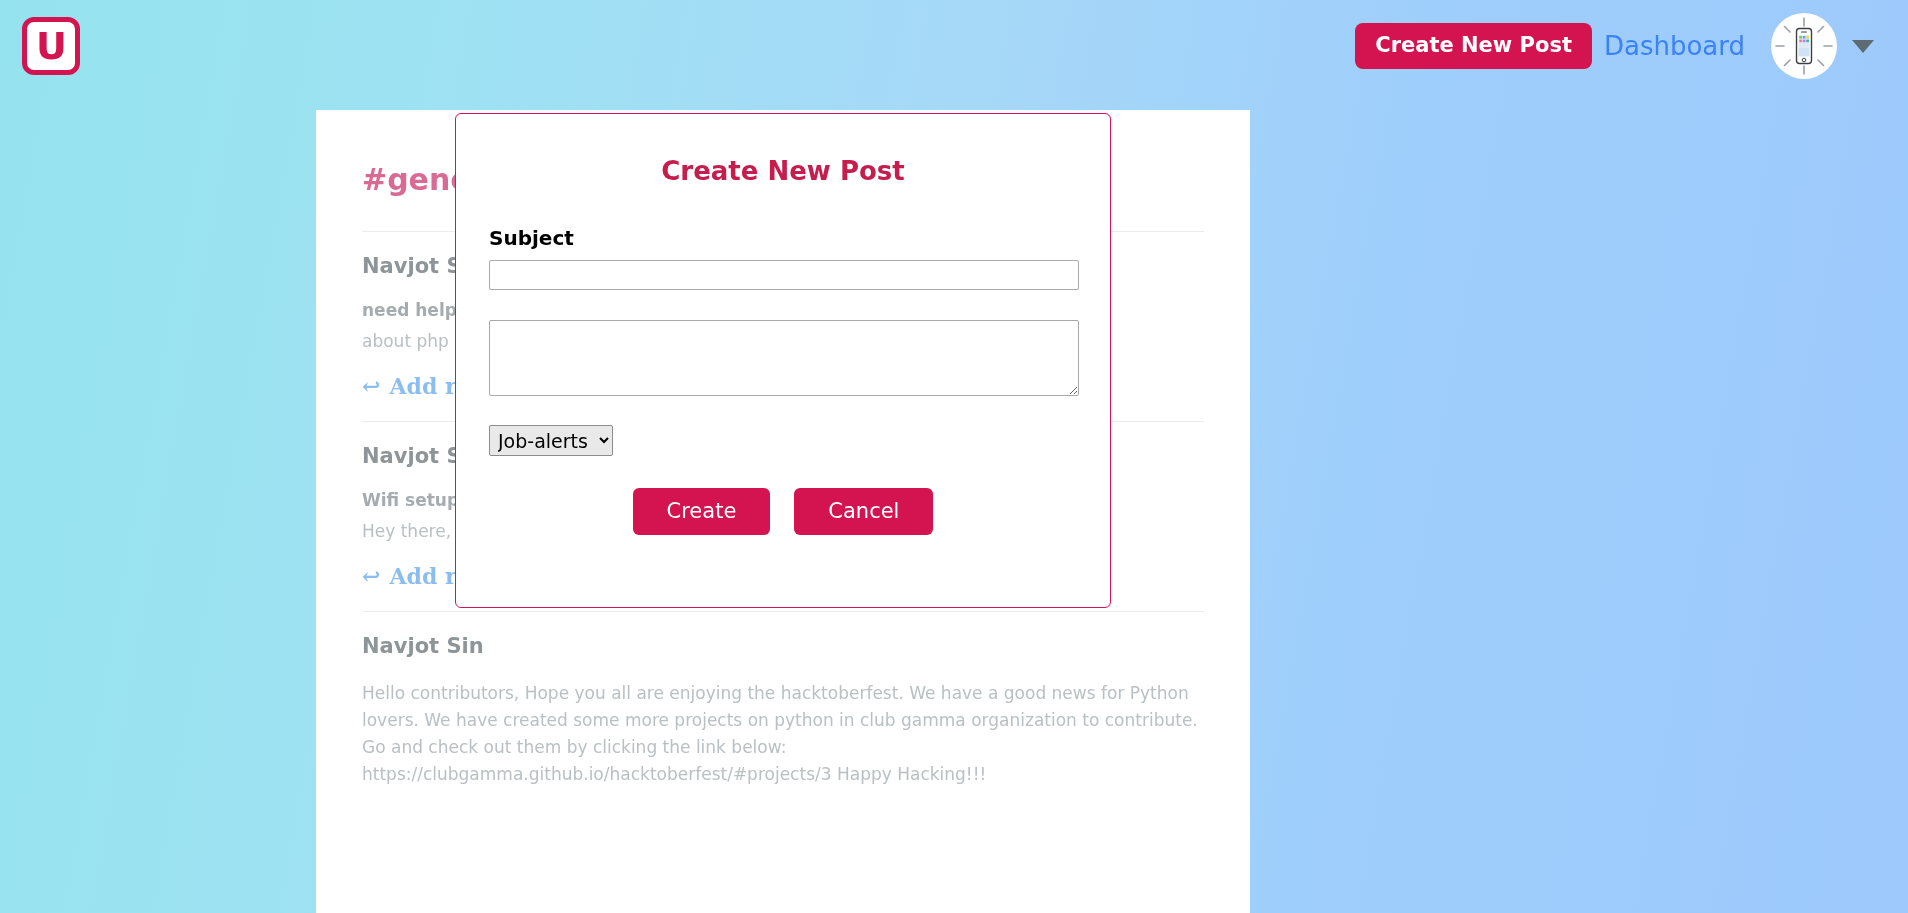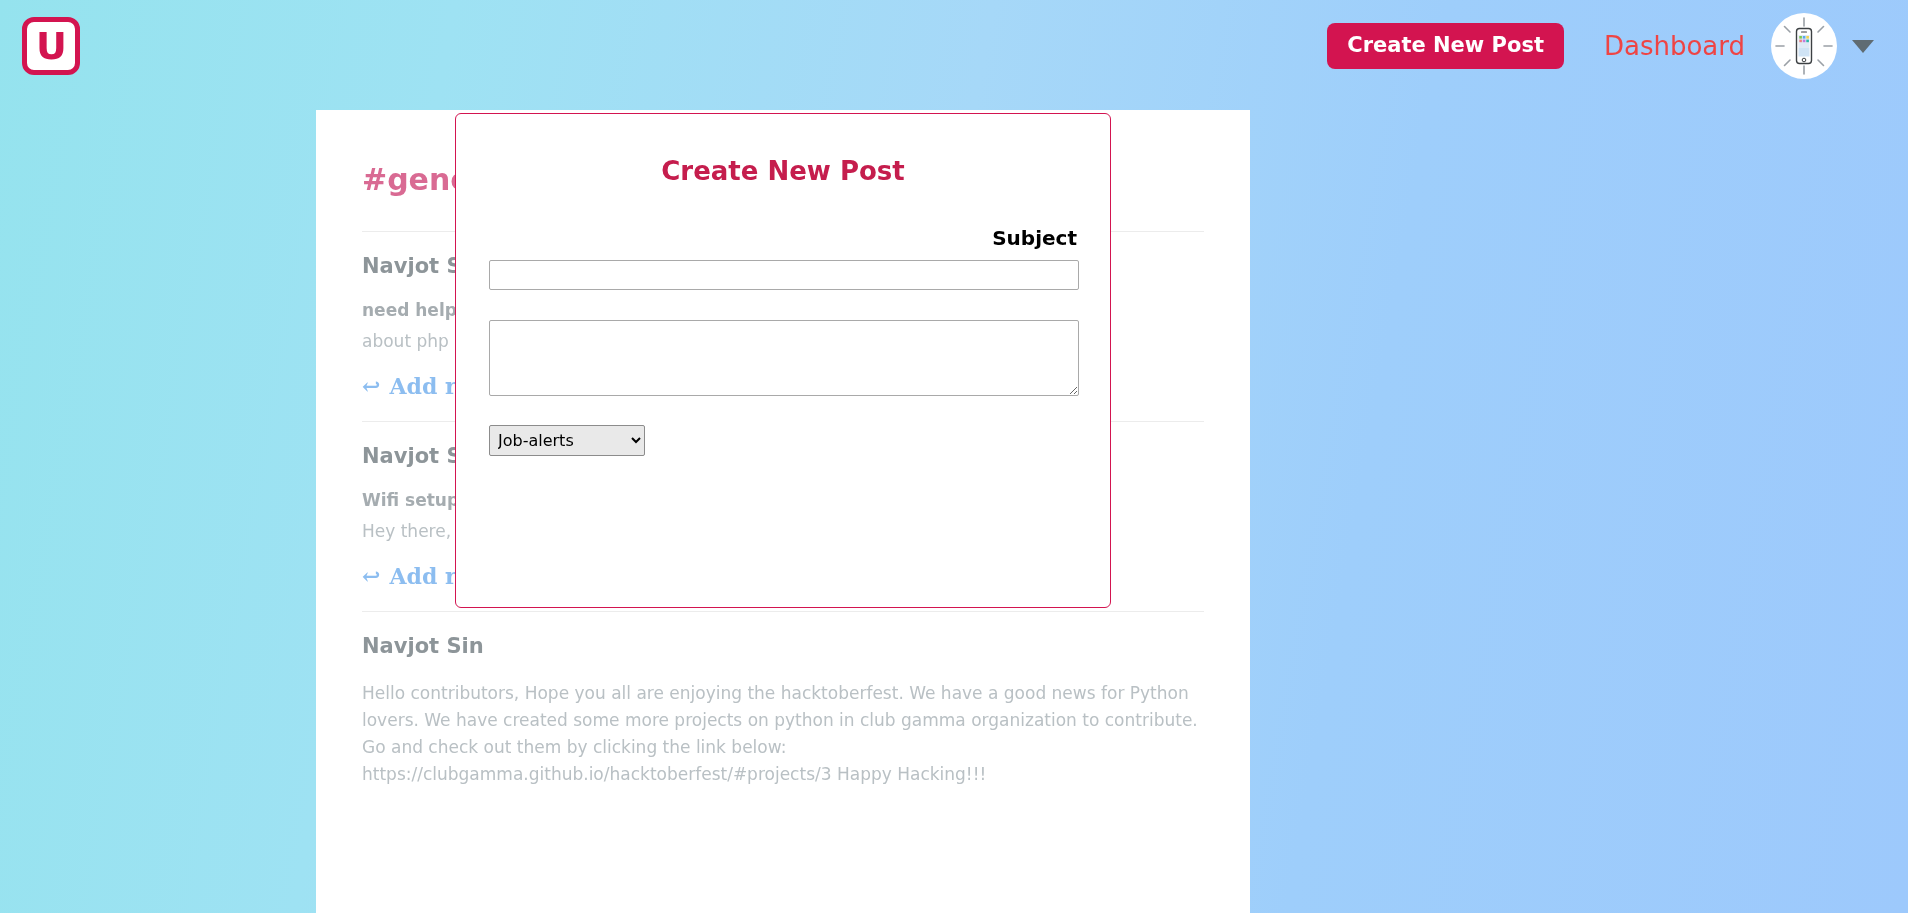--- a/index.html
+++ b/index.html
@@ -49,23 +49,23 @@
     border-radius: 8px;
     font-size: 21px;
     font-weight: bold;
     padding: 12px 20px 13px 20px;
     cursor: pointer;
     line-height: 1;
     font-family: "DejaVu Sans", sans-serif;
     white-space: nowrap;
   }
   .nav-link {
-    color: #ef4444;
+    color: #3b82f6;
     font-size: 26px;
-    margin-left: 40px;
+    margin-left: 12px;
     margin-right: 26px;
     white-space: nowrap;
     font-family: "DejaVu Sans", sans-serif;
     cursor: pointer;
     text-decoration: none;
   }
   .avatar {
     width: 66px; height: 66px;
     border-radius: 50%;
     background: #ffffff;
@@ -157,21 +157,20 @@
     font-weight: bold;
     margin: 42px 0 40px 0;
     font-family: "DejaVu Sans", sans-serif;
   }
   .field-label {
     color: #000000;
     font-size: 20px;
     font-weight: bold;
     margin-bottom: 10px;
     font-family: "DejaVu Sans", sans-serif;
-    text-align: right;
   }
   .text-input {
     width: 590px;
     height: 30px;
     border: 1px solid #a9a9a9;
     border-radius: 2px;
     background: #ffffff;
     font-size: 16px;
     padding: 2px 6px;
     outline: none;
@@ -187,23 +186,23 @@
     background: #ffffff;
     font-size: 16px;
     padding: 4px 6px;
     outline: none;
     resize: both;
     font-family: "DejaVu Sans", sans-serif;
     display: block;
   }
   .select-row { margin-top: 29px; }
   .channel-select {
-    width: 156px;
+    width: 124px;
     height: 31px;
-    font-size: 16px;
+    font-size: 19px;
     border: 1px solid #8c8c8c;
     border-radius: 2px;
     background: #e9e9e9;
     color: #000000;
     padding: 1px 4px;
     font-family: "DejaVu Sans", sans-serif;
   }
   .modal-actions {
     display: flex;
     justify-content: center;
@@ -298,13 +297,17 @@
   <div class="gap-18"></div>
 
   <textarea class="textarea-input" style=""></textarea>
 
   <div class="select-row">
     <select class="channel-select">
       <option>Job-alerts</option>
     </select>
   </div>
 
+  <div class="modal-actions">
+    <button class="btn-modal">Create</button>
+    <button class="btn-modal">Cancel</button>
+  </div>
 </div>
 
 </body></html>

